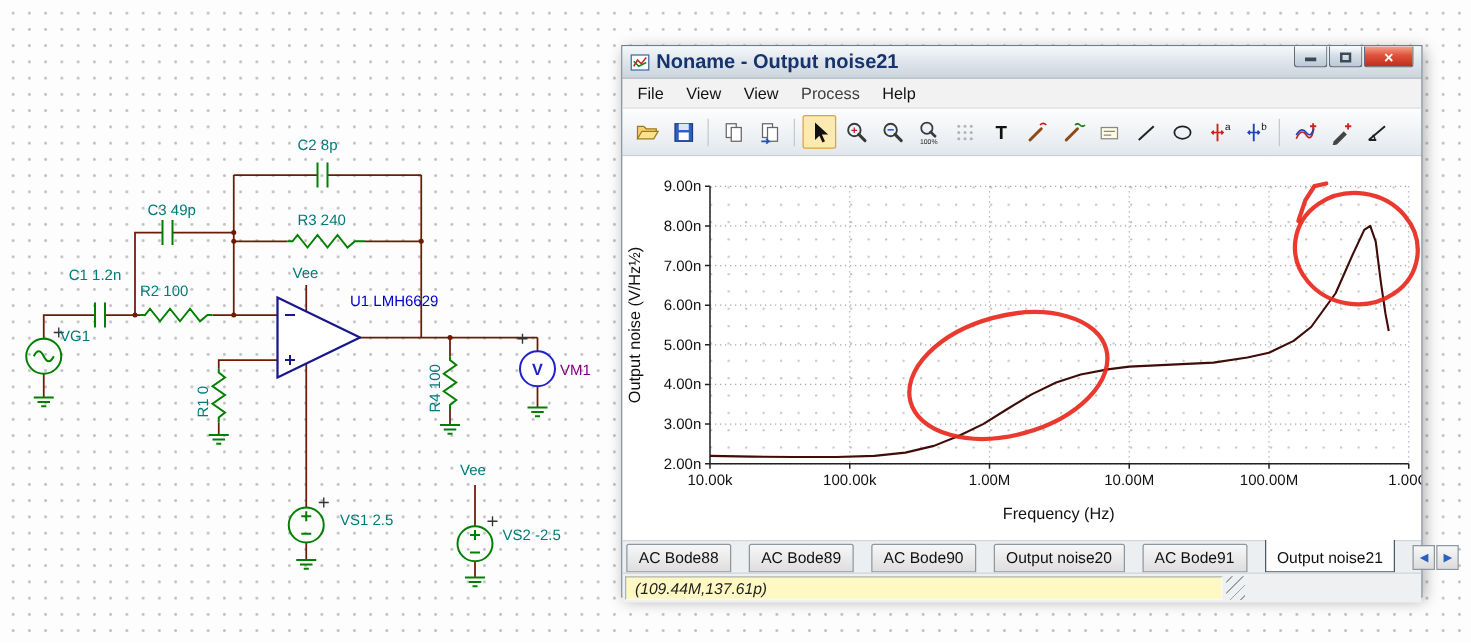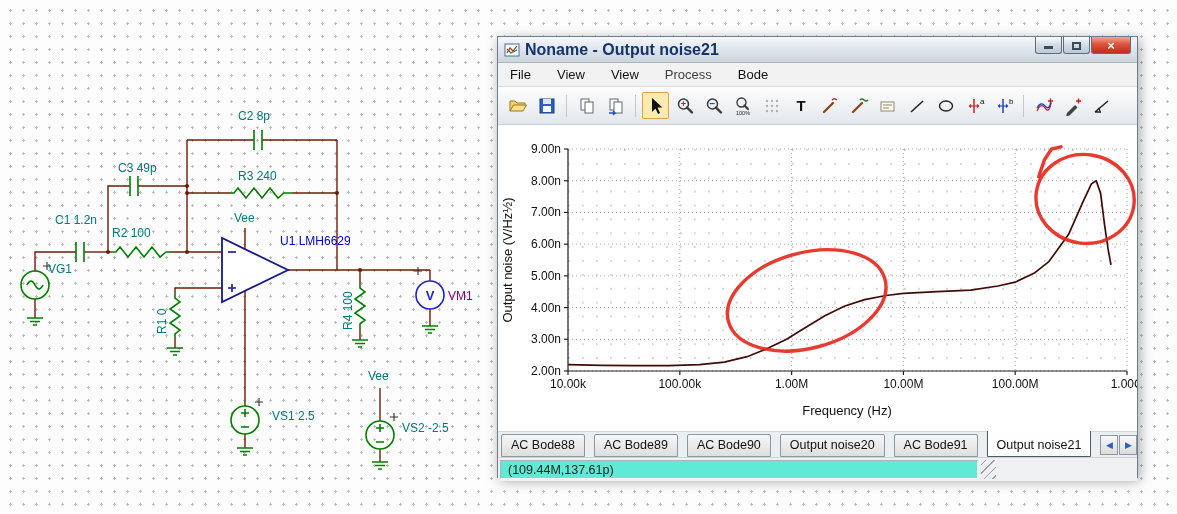--- a/index.html
+++ b/index.html
@@ -31,59 +31,59 @@
     border-radius:0 0 3px 3px; display:flex; align-items:flex-end; justify-content:center;
     background:linear-gradient(#fbfdfe, #d6dee6 45%, #bccad6);
   }
   .win-btn .bar { width:9px; height:3px; background:#3a4a5a; margin-bottom:4px; }
   .win-btn .box { width:9px; height:8px; border:2px solid #3a4a5a; margin-bottom:3px; }
   .win-btn.close {
     width:40px; background:linear-gradient(#f6a590, #e0523c 45%, #bd2f1e);
     color:#fff; font-weight:bold; font-size:13px; align-items:center;
   }
   .menubar {
-    height:24px; flex:0 0 24px; display:flex; align-items:center; gap:10px;
+    height:24px; flex:0 0 24px; display:flex; align-items:center; gap:2px;
     background:#f2f2f2; border-bottom:1px solid #dcdcdc; padding-left:4px; font-size:13px; color:#111;
   }
   .menu-item { padding:2px 8px; cursor:default; }
   .menu-item.disabled { color:#404040; }
   .toolbar {
     height:38px; flex:0 0 38px; display:flex; align-items:center; gap:2px; padding:0 6px;
     background:linear-gradient(#fcfdfe, #eef1f4 60%, #e2e7eb);
     border-bottom:1px solid #c9ced3;
   }
   .tbtn { width:27px; height:27px; display:flex; align-items:center; justify-content:center;
           border:1px solid transparent; border-radius:2px; }
   .tbtn.active { background:#fdeab0; border-color:#dfa23f; }
   .tbtn.disabled { opacity:.45; filter:grayscale(1); }
   .tsep { width:1px; height:22px; background:#c4c9ce; margin:0 4px; flex:0 0 1px; }
 
   .chart-panel { flex:1 1 auto; background:#ffffff; position:relative; }
 
   .tabbar {
-    height:26px; flex:0 0 26px; display:flex; align-items:flex-end; gap:9px;
+    height:26px; flex:0 0 26px; display:flex; align-items:flex-end; gap:14px;
     padding:2px 3px 0 3px; background:#eceff1; border-top:1px solid #d5d5d5; font-size:12.5px;
   }
   .tab {
     padding:3px 9px 4px; background:linear-gradient(#f7f7f7, #dedede);
     border:1px solid #8f979e; border-radius:2px 2px 0 0; white-space:nowrap; color:#111;
   }
   .tab.active { background:#fefefe; border-color:#4f5a63; padding-top:16px; }
   .tab-scroll { margin-left:auto; display:flex; gap:1px; padding-bottom:2px; }
   .tab-scroll .sbtn {
     width:18px; height:20px; border:1px solid #8f979e; background:linear-gradient(#f8f8f8,#dcdcdc);
     display:flex; align-items:center; justify-content:center; font-size:9px; color:#2b5fc0;
   }
   .statusbar {
     height:24px; flex:0 0 24px; display:flex; align-items:stretch; gap:3px; padding:2px;
     background:#eef0f2; border-top:1px solid #cfd3d6; font-size:12.5px; color:#222;
   }
   .status-cell {
     border:1px solid; border-color:#aeb3b8 #f8f8f8 #f8f8f8 #aeb3b8;
-    background:#5eead4; display:flex; align-items:center; padding:0 7px;
+    background:#fef9c3; display:flex; align-items:center; padding:0 7px;font-style:italic;
   }
   .status-cell.left { width:478px; }
   .status-cell.right { flex:1; }
   .grip { width:15px; background:
     repeating-linear-gradient(135deg, transparent 0 3px, #9aa2a8 3px 4px, transparent 4px 6px); }
 </style>
 </head>
 <body>
 
 <div class="page">
@@ -226,21 +226,21 @@
             <span>×</span>
           </div>
       </div>
     </div>
 
     <div class="menubar">
       <span class="menu-item">File</span>
       <span class="menu-item">View</span>
       <span class="menu-item">View</span>
       <span class="menu-item disabled">Process</span>
-      <span class="menu-item">Bode</span>
+      <span class="menu-item">Help</span>
     </div>
 
     <div class="toolbar">
       <div class="tbtn">
         <svg width="20" height="20">
           <path d="M2 15 V5 h5 l2 2 h8 v3" fill="#f7d06b" stroke="#9a7b1e"></path>
           <path d="M2 15 l3.5-6 h13 l-3.5 6 z" fill="#fbe08e" stroke="#9a7b1e"></path>
         </svg>
       </div>
       <div class="tbtn">

